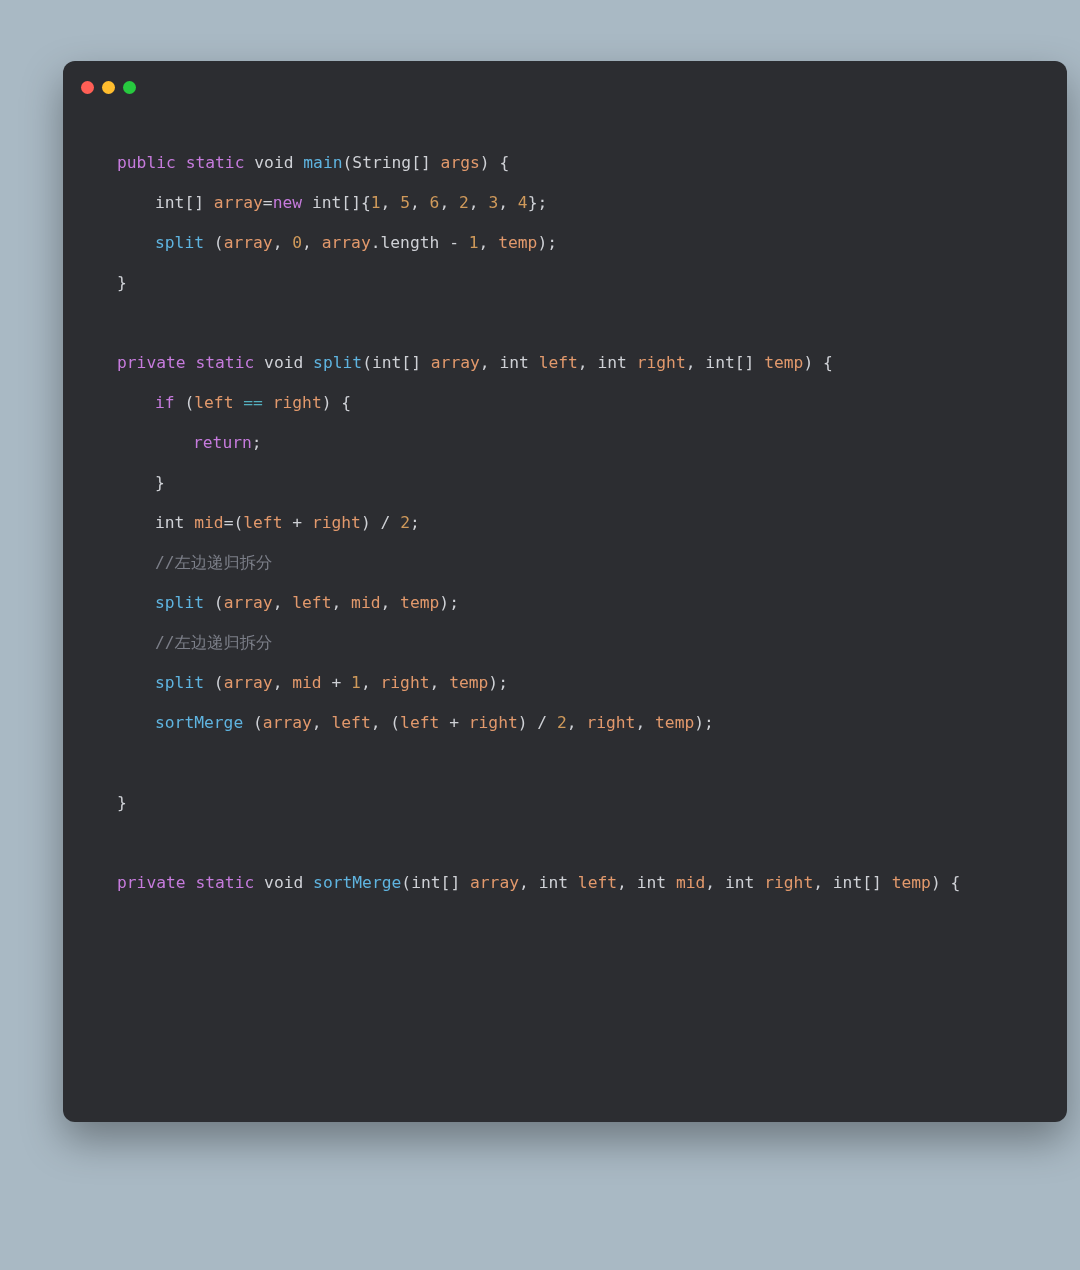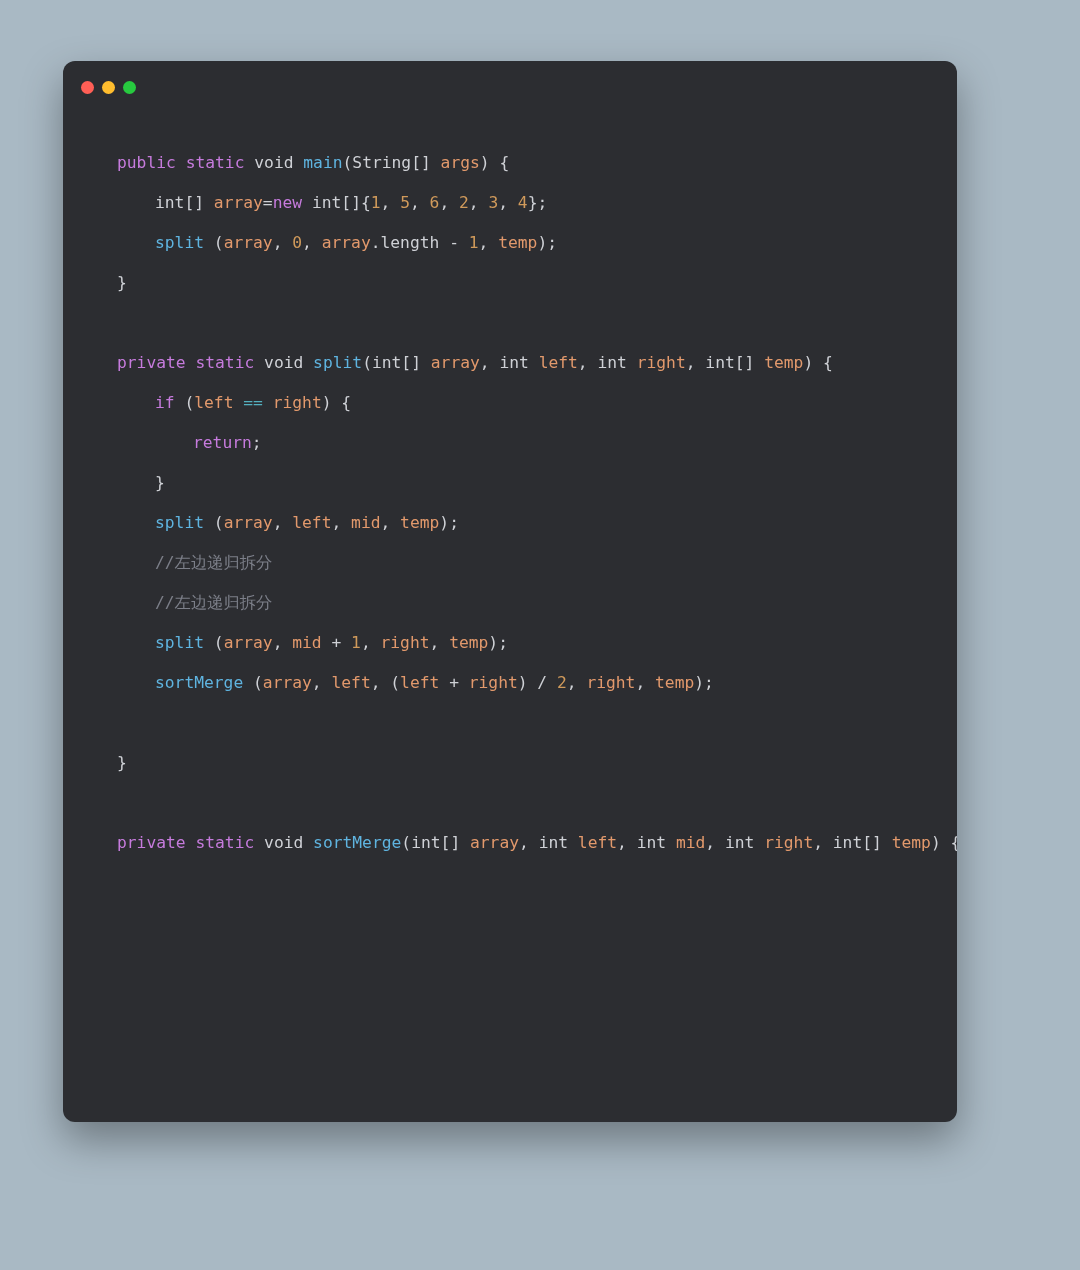--- a/index.html
+++ b/index.html
@@ -7,21 +7,21 @@
     padding: 0;
     background: #a9b9c4;
     width: 1080px;
     height: 1270px;
     font-family: "SF Mono", "Consolas", "Menlo", monospace;
   }
   .card {
     position: absolute;
     left: 63px;
     top: 61px;
-    width: 894px;
+    width: 1004px;
     height: 1061px;
     background: #2c2d31;
     border-radius: 12px;
     box-shadow: 0 18px 40px rgba(0,0,0,0.35);
     overflow: hidden;
   }
   .traffic {
     position: absolute;
     left: 18px;
     top: 20px;
@@ -74,22 +74,23 @@
 <pre class="code"><span class="line"></span>
 <span class="line ind1"><span class="kw">public</span> <span class="kw">static</span> <span class="type">void</span> <span class="fn">main</span><span class="punc">(</span><span class="type">String</span><span class="punc">[] </span><span class="id">args</span><span class="punc">) {</span></span>
 <span class="line ind2"><span class="type">int</span><span class="punc">[] </span><span class="id">array</span><span class="punc">=</span><span class="kw">new</span> <span class="type">int</span><span class="punc">[]{</span><span class="num">1</span><span class="punc">, </span><span class="num">5</span><span class="punc">, </span><span class="num">6</span><span class="punc">, </span><span class="num">2</span><span class="punc">, </span><span class="num">3</span><span class="punc">, </span><span class="num">4</span><span class="punc">};</span></span>
 <span class="line ind2"><span class="fn">split</span><span class="punc"> (</span><span class="id">array</span><span class="punc">, </span><span class="num">0</span><span class="punc">, </span><span class="id">array</span><span class="punc">.</span><span class="type">length</span><span class="punc"> - </span><span class="num">1</span><span class="punc">, </span><span class="id">temp</span><span class="punc">);</span></span>
 <span class="line ind1"><span class="punc">}</span></span>
 <span class="line"></span>
 <span class="line ind1"><span class="kw">private</span> <span class="kw">static</span> <span class="type">void</span> <span class="fn">split</span><span class="punc">(</span><span class="type">int</span><span class="punc">[] </span><span class="id">array</span><span class="punc">, </span><span class="type">int</span> <span class="id">left</span><span class="punc">, </span><span class="type">int</span> <span class="id">right</span><span class="punc">, </span><span class="type">int</span><span class="punc">[] </span><span class="id">temp</span><span class="punc">) {</span></span>
 <span class="line ind2"><span class="kw">if</span><span class="punc"> (</span><span class="id">left</span> <span class="op">==</span> <span class="id">right</span><span class="punc">) {</span></span>
 <span class="line ind3"><span class="kw">return</span><span class="punc">;</span></span>
 <span class="line ind2"><span class="punc">}</span></span>
+<span class="line ind2"><span class="type">int</span> <span class="id">mid</span><span class="punc">=(</span><span class="id">left</span><span class="punc"> + </span><span class="id">right</span><span class="punc">) / </span><span class="num">2</span><span class="punc">;</span></span>
+<span class="line ind2"><span class="com">//左边递归拆分</span></span>
 <span class="line ind2"><span class="fn">split</span><span class="punc"> (</span><span class="id">array</span><span class="punc">, </span><span class="id">left</span><span class="punc">, </span><span class="id">mid</span><span class="punc">, </span><span class="id">temp</span><span class="punc">);</span></span>
-<span class="line ind2"><span class="com">//左边递归拆分</span></span>
 <span class="line ind2"><span class="com">//左边递归拆分</span></span>
 <span class="line ind2"><span class="fn">split</span><span class="punc"> (</span><span class="id">array</span><span class="punc">, </span><span class="id">mid</span><span class="punc"> + </span><span class="num">1</span><span class="punc">, </span><span class="id">right</span><span class="punc">, </span><span class="id">temp</span><span class="punc">);</span></span>
 <span class="line ind2"><span class="fn">sortMerge</span><span class="punc"> (</span><span class="id">array</span><span class="punc">, </span><span class="id">left</span><span class="punc">, (</span><span class="id">left</span><span class="punc"> + </span><span class="id">right</span><span class="punc">) / </span><span class="num">2</span><span class="punc">, </span><span class="id">right</span><span class="punc">, </span><span class="id">temp</span><span class="punc">);</span></span>
 <span class="line"></span>
 <span class="line ind1"><span class="punc">}</span></span>
 <span class="line"></span>
 <span class="line ind1"><span class="kw">private</span> <span class="kw">static</span> <span class="type">void</span> <span class="fn">sortMerge</span><span class="punc">(</span><span class="type">int</span><span class="punc">[] </span><span class="id">array</span><span class="punc">, </span><span class="type">int</span> <span class="id">left</span><span class="punc">, </span><span class="type">int</span> <span class="id">mid</span><span class="punc">, </span><span class="type">int</span> <span class="id">right</span><span class="punc">, </span><span class="type">int</span><span class="punc">[] </span><span class="id">temp</span><span class="punc">) {</span></span>
 <span class="line"></span>
 
 

